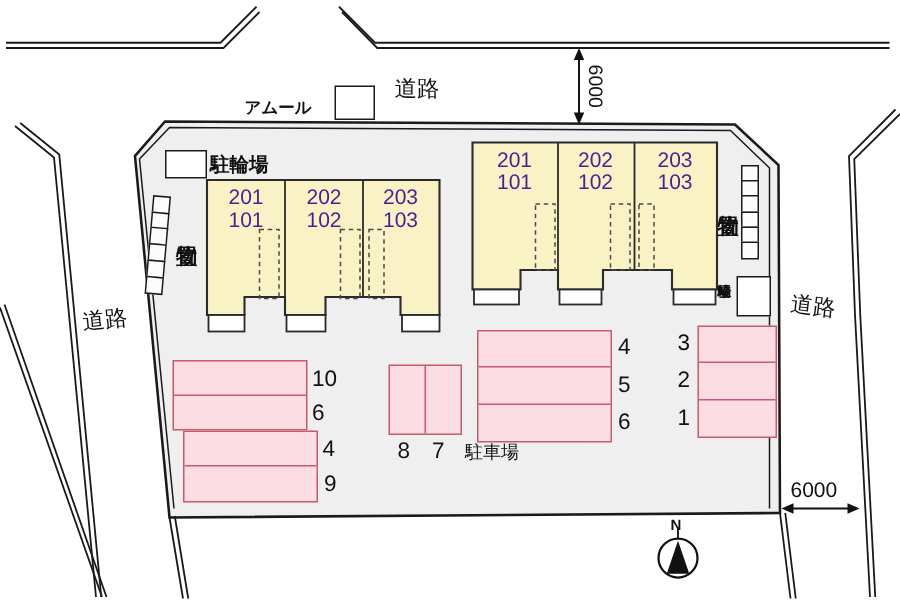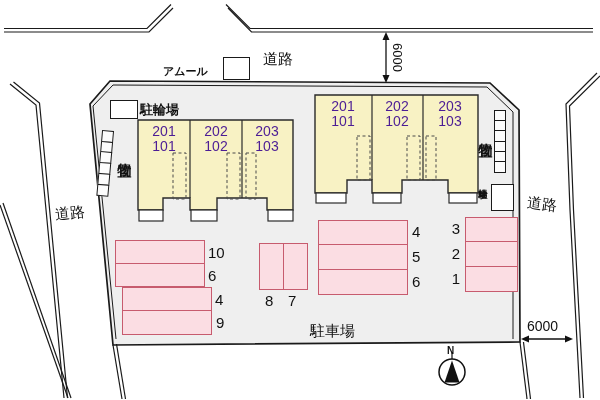--- a/index.html
+++ b/index.html
@@ -194,20 +194,20 @@
 
   <div class="pblock" style="left:465px;top:217px;width:53px;height:75px;">
     <div class="prow" style="height:33.33%;"></div>
     <div class="prow" style="height:33.33%;"></div>
     <div class="prow" style="height:33.34%;"></div>
   </div>
   <div class="pnum" style="left:440px;top:220px;width:20px;text-align:right;">3</div>
   <div class="pnum" style="left:440px;top:245px;width:20px;text-align:right;">2</div>
   <div class="pnum" style="left:440px;top:270px;width:20px;text-align:right;">1</div>
 
-  <div class="lbl" style="left:310px;top:322px;font-size:15px;">駐車場</div>
+  <div class="lbl" style="left:310px;top:293px;font-size:12px;">駐車場</div>
 
   <div class="lbl" style="left:380px;top:50px;width:34px;font-size:13px;transform:rotate(90deg);text-align:center;">6000</div>
   <div class="lbl" style="left:527px;top:318px;font-size:14px;">6000</div>
 
   <div class="lbl b" style="left:447px;top:345px;font-size:10px;">N</div>
 
 </div>
 
 </body></html>

